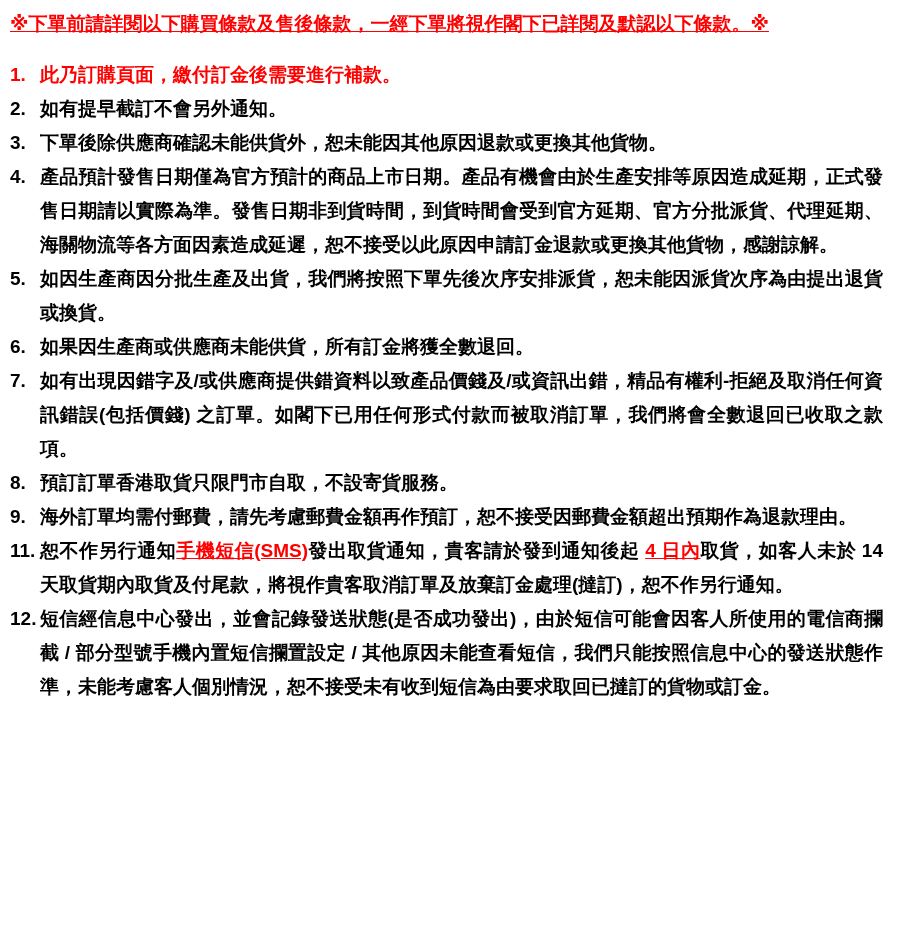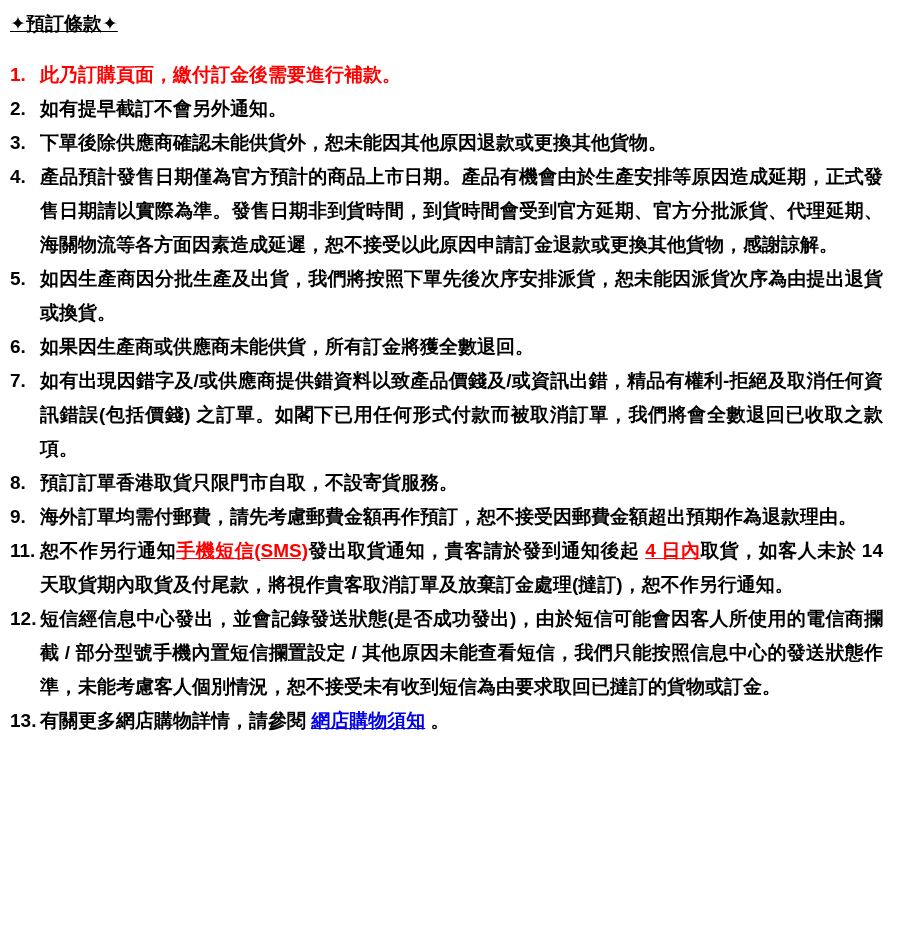--- a/index.html
+++ b/index.html
@@ -54,24 +54,22 @@
   .seg-link {
     color: var(--link, #0000ee);
     text-decoration: underline;
     cursor: pointer;
   }
 </style>
 </head>
 <body>
 
 <div class="page">
+  <div class="title">※下單前請詳閱以下購買條款及售後條款，一經下單將視作閣下已詳閱及默認以下條款。※</div>
 
-  <div>
-    <span class="section-title">✦預訂條款✦</span>
-  </div>
 
   <div class="terms-list">
       <div class="term-item red">
         <span class="term-num">1.</span>
         <span class="term-text">此乃訂購頁面，繳付訂金後需要進行補款。</span>
       </div>
       <div class="term-item">
         <span class="term-num">2.</span>
         <span class="term-text">如有提早截訂不會另外通知。</span>
       </div>
@@ -104,18 +102,14 @@
         <span class="term-text">海外訂單均需付郵費，請先考慮郵費金額再作預訂，恕不接受因郵費金額超出預期作為退款理由。</span>
       </div>
       <div class="term-item">
         <span class="term-num">11.</span>
         <span class="term-text"><span>恕不作另行通知</span><span class="seg-red-underline">手機短信(SMS)</span><span>發出取貨通知，貴客請於發到通知後起 </span><span class="seg-red-underline">4 日內</span><span>取貨，如客人未於 14 天取貨期內取貨及付尾款，將視作貴客取消訂單及放棄訂金處理(撻訂)，恕不作另行通知。</span></span>
       </div>
       <div class="term-item">
         <span class="term-num">12.</span>
         <span class="term-text">短信經信息中心發出，並會記錄發送狀態(是否成功發出)，由於短信可能會因客人所使用的電信商攔截 / 部分型號手機內置短信攔置設定 / 其他原因未能查看短信，我們只能按照信息中心的發送狀態作準，未能考慮客人個別情況，恕不接受未有收到短信為由要求取回已撻訂的貨物或訂金。</span>
       </div>
-      <div class="term-item">
-        <span class="term-num">13.</span>
-        <span class="term-text"><span>有關更多網店購物詳情，請參閱 </span><span class="seg-link">網店購物須知</span><span> 。</span></span>
-      </div>
     </div>
 </div>
 
 </body></html>

